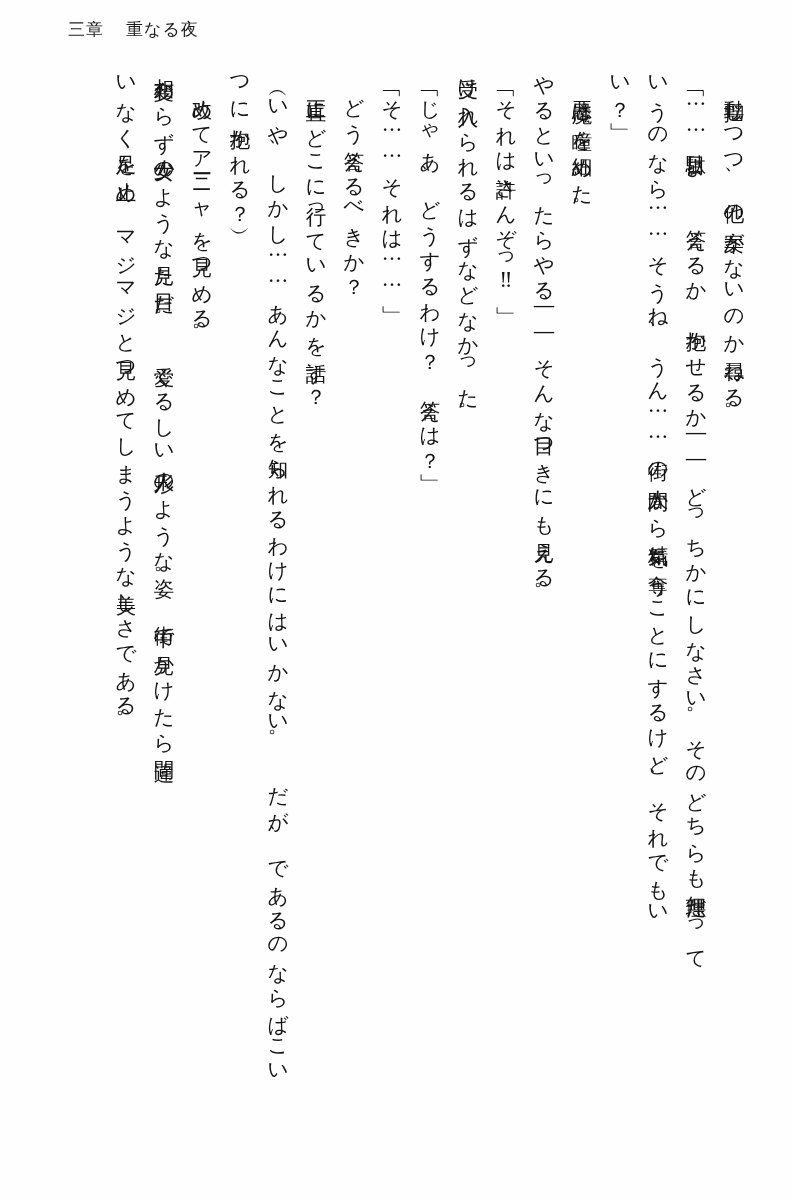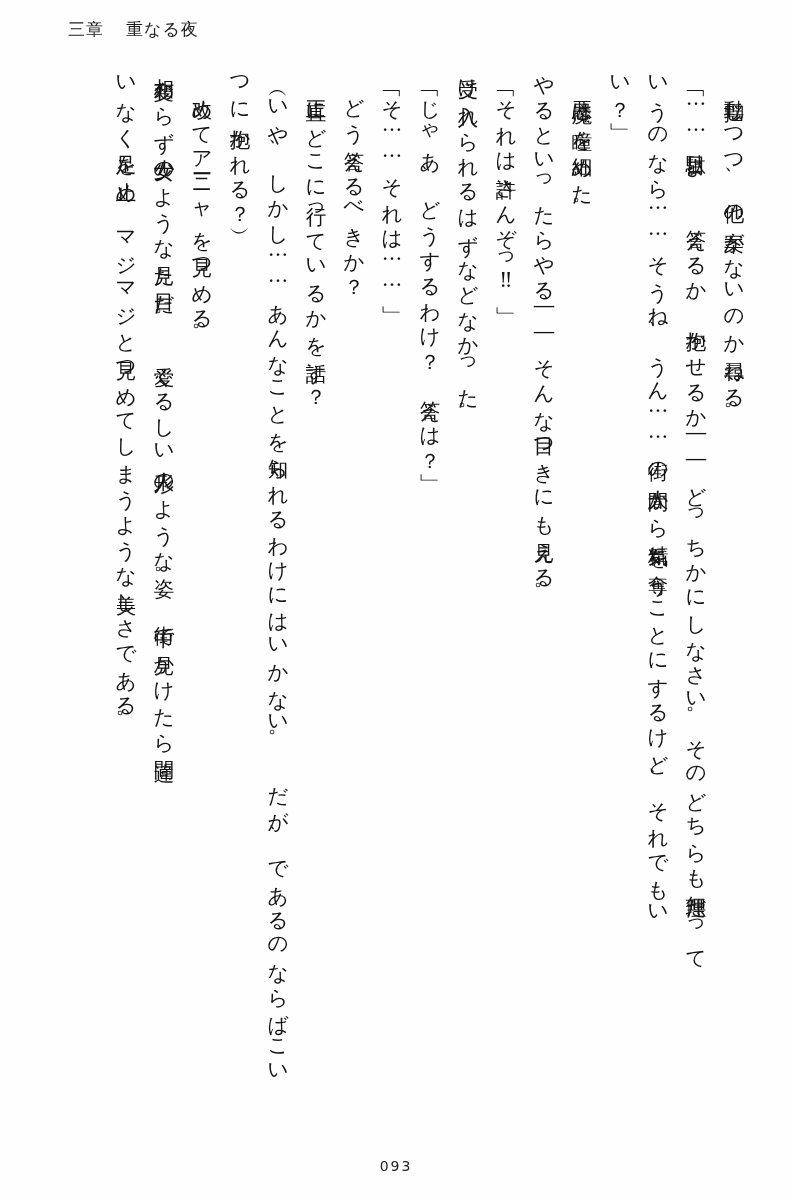--- a/index.html
+++ b/index.html
@@ -102,15 +102,14 @@
     <div class="vline indent">「そ……それは……」</div>
     <div class="vline indent">どう答えるべきか？</div>
     <div class="vline indent">正直にどこに行っているかを話す？</div>
     <div class="vline indent">（いや、しかし……あんなことを知られるわけにはいかない。　だが、であるのならばこい</div>
     <div class="vline">つに抱かれる？）</div>
     <div class="vline indent">改めてアーニャを見つめる。</div>
     <div class="vline">相変わらず少女のような見た目だ。　愛くるしい人形のような姿。　街中で見かけたら間違</div>
     <div class="vline">いなく足を止め、マジマジと見つめてしまうような美しさである。</div>
   </div>
 
-  <div class="page-number">093</div>
 
 </div>
 
 </body></html>

